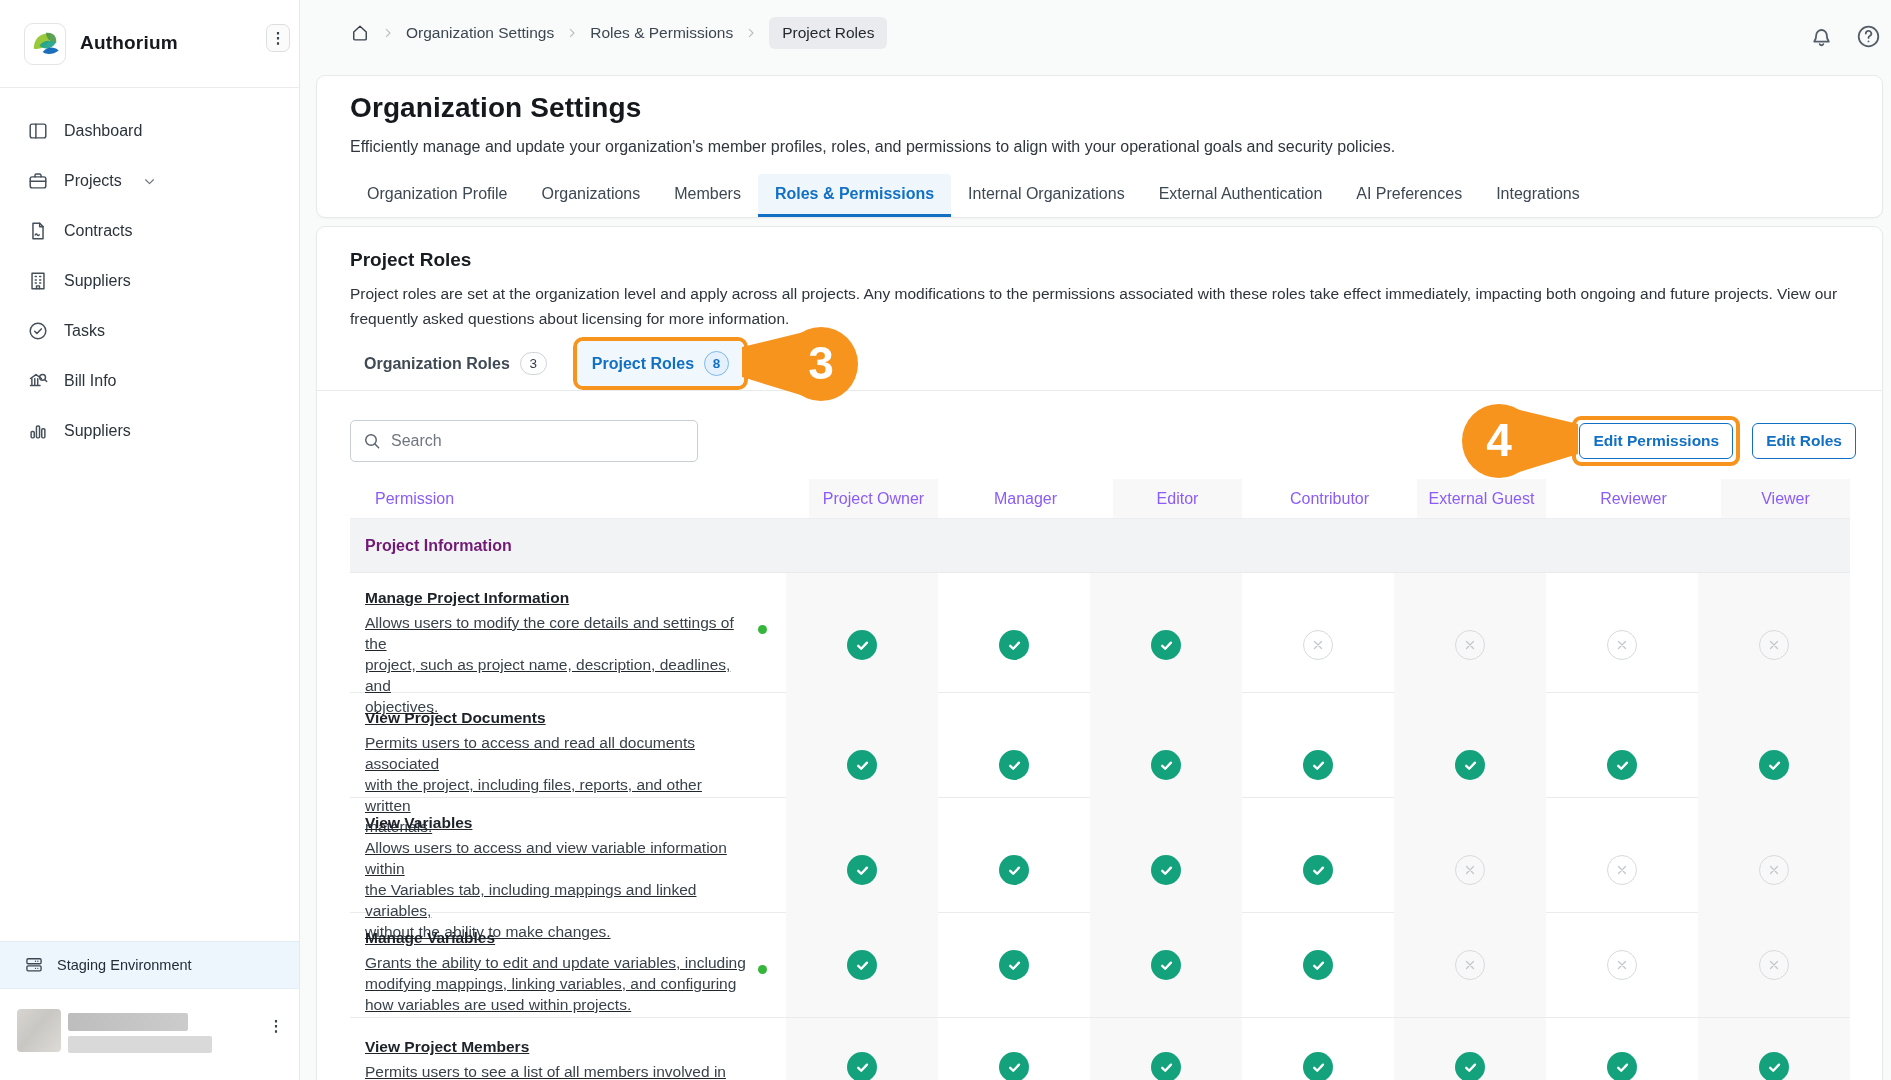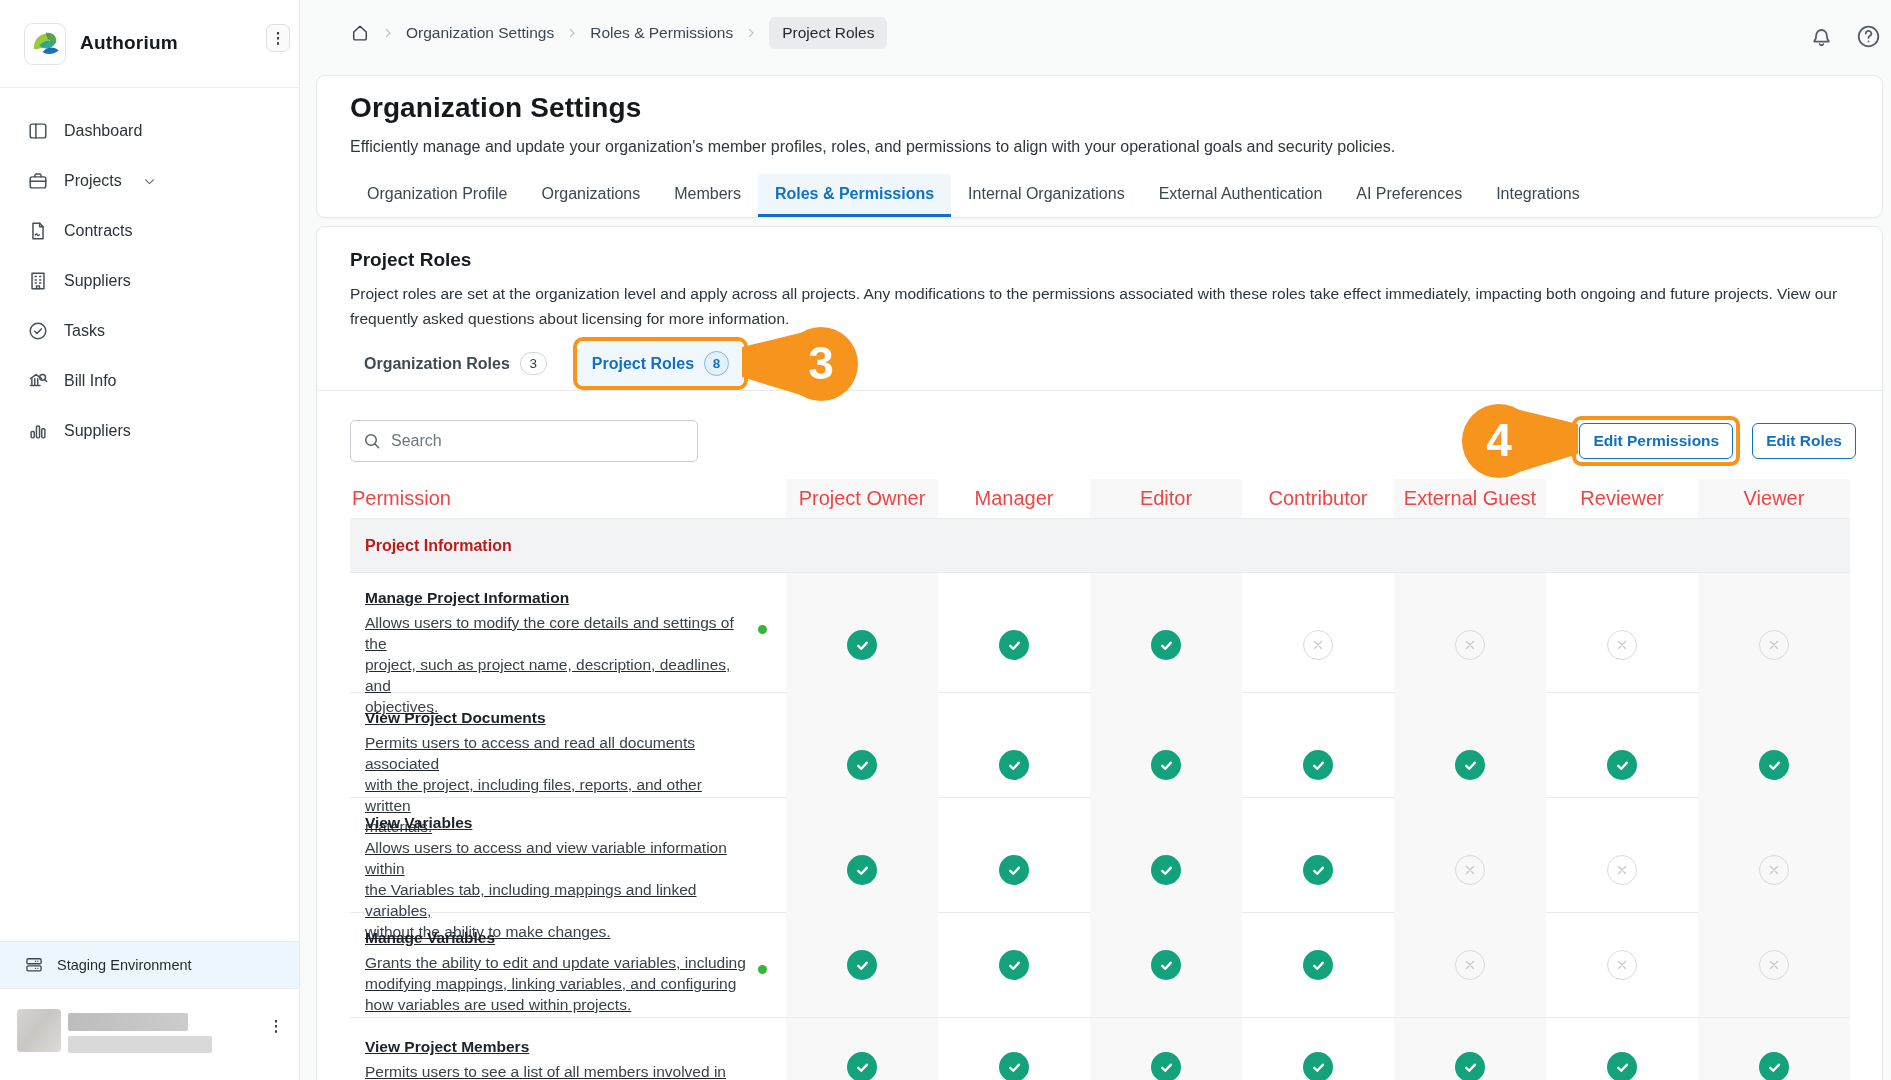--- a/index.html
+++ b/index.html
@@ -71,26 +71,26 @@
   .search-wrap input::placeholder { color:#6e7press780; color:#6e7780; }
   .search-icon { position:absolute; left:12px; top:11px; width:20px; height:20px; color:#5b646d; }
   .toolbar .spacer { flex:1; }
   .btn { height:36px; padding:0 13px; background:#fff; border:1.5px solid #1270c4; border-radius:6px; color:#1270c4; font-size:15.5px; font-weight:700; font-family:"Liberation Sans",sans-serif; cursor:pointer; white-space:nowrap; }
   .ann-box-btn { position:relative; border:4px solid #F7941E; border-radius:9px; padding:3px; margin-right:12px; z-index:3; }
 
   
   .tbl { position:absolute; left:33px; top:252px; width:1500px; }
   .tr { display:grid; grid-template-columns:436px repeat(7,152px); border-bottom:1px solid #e9ebed; }
   .thead { border-bottom:1px solid #ebedef; height:40px; }
-  .th { display:flex; align-items:center; font-size:20px; color:#ef4444; }
+  .th { display:flex; align-items:center; font-size:16px; color:#8b5cf6;margin-left:23px; }
   .th.perm { padding-left:2px; }
   .th.role { justify-content:center; text-align:center; }
   .shade { background:#f8f8f9; }
   .group-row { height:54px; background:#f2f3f4; }
-  .group-cell { grid-column:1 / -1; display:flex; align-items:center; padding-left:15px; font-size:16px; font-weight:700; color:#b91c1c; }
+  .group-cell { grid-column:1 / -1; display:flex; align-items:center; padding-left:15px; font-size:16px; font-weight:700; color:#701a75; }
   .perm-cell { position:relative; padding:16px 40px 0 15px;text-decoration:underline; }
   .perm-name { font-size:15.5px; font-weight:700; color:#1c2228; margin-bottom:5px; }
   .perm-desc { font-size:15.5px; line-height:21px; color:#39424a; white-space:pre-line; }
   .green-dot { position:absolute; right:19px; top:52px; width:9px; height:9px; border-radius:50%; background:#35B53A; }
   .status { display:flex; align-items:center; justify-content:center; }
   .tr.cut .status { align-items:flex-start; padding-top:34px; }
   .tr.cut .perm-cell { padding-top:20px; }
   .check-badge { width:30px; height:30px; border-radius:50%; background:#14A27C; display:flex; align-items:center; justify-content:center; }
   .x-badge { width:30px; height:30px; border-radius:50%; border:1.5px solid #d7dadd; background:transparent; display:flex; align-items:center; justify-content:center; }
 </style>

